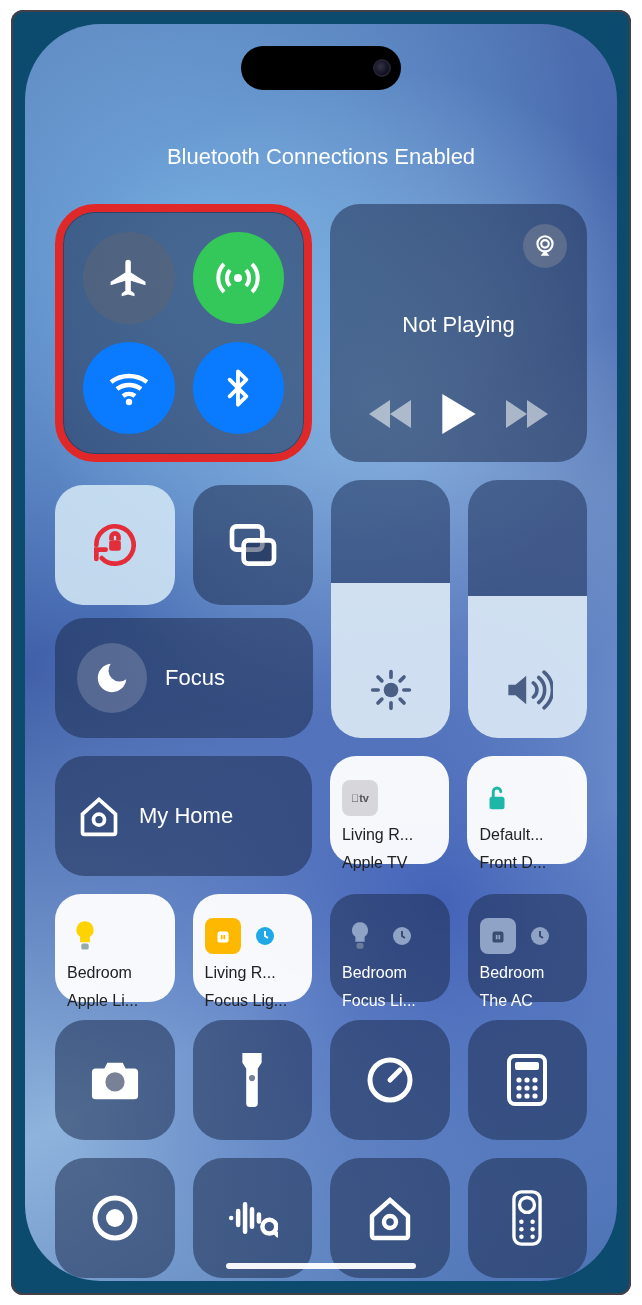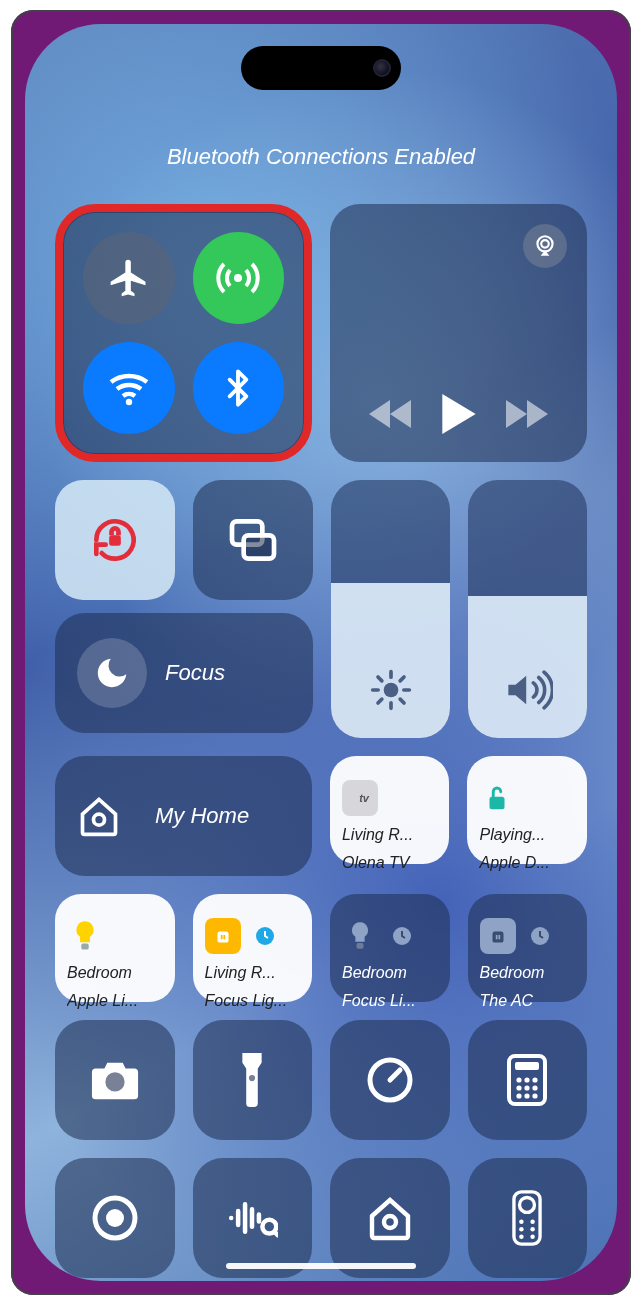--- a/index.html
+++ b/index.html
@@ -8,26 +8,25 @@
     height: 1305px;
     background: #fff;
     font-family: -apple-system, "Helvetica Neue", Arial, sans-serif;
     display: flex;
     align-items: center;
     justify-content: center;
   }
   .phone {
     width: 620px;
     height: 1285px;
-    border-radius: 22px;
-    background: #701a75;
+    border-radius: 12px;
+    background: #0c4a6e;
     padding: 14px;
     position: relative;
     box-shadow: inset 0 0 0 2px #434048;
-    font-style: italic;
   }
   .screen {
     width: 100%;
     height: 100%;
     border-radius: 76px;
     overflow: hidden;
     position: relative;
     background:
       radial-gradient(circle at 30% 20%, rgba(120,180,230,0.9), transparent 40%),
       radial-gradient(circle at 70% 70%, rgba(60,90,180,0.9), transparent 45%),
@@ -218,36 +217,37 @@
         </div>
 
         <div class="tile media-module">
           <div class="airplay-corner">
             <svg width="26" height="26" viewBox="0 0 24 24" fill="none" stroke="#fff" stroke-width="2">
                 <circle cx="12" cy="10" r="7"></circle>
                 <circle cx="12" cy="10" r="3.5"></circle>
                 <path d="M8 21l4-5 4 5z" fill="#fff" stroke="none"></path>
               </svg>
           </div>
+          <div class="media-title">Not Playing</div>
           <div class="media-controls">
             <svg width="42" height="30" viewBox="0 0 24 16" fill="rgba(255,255,255,0.55)">
                 <path d="M12 0v16L0 8zM24 0v16L12 8z"></path>
               </svg>
             <svg width="36" height="40" viewBox="0 0 20 24" fill="#fff">
                 <path d="M0 0v24l20-12z"></path>
               </svg>
             <svg width="42" height="30" viewBox="0 0 24 16" fill="rgba(255,255,255,0.55)">
                 <path d="M0 0v16l12-8zM12 0v16l12-8z"></path>
               </svg>
           </div>
         </div>
       </div>
 
       <div class="row">
-        <div style="display:flex;flex-direction:column;gap:13px;">
+        <div style="display:flex;flex-direction:column;gap:13px;justify-content:flex-end;">
           <div style="display:flex;gap:18px;">
             <div class="small-sq tile-lighter">
               <svg width="56" height="56" viewBox="0 0 24 24" fill="none" stroke="#e32d3a" stroke-width="2">
                   <path d="M4 12a8 8 0 1 1 2.3 5.6" stroke-linecap="round"></path>
                   <path d="M4 18v-4h4" stroke-linecap="round"></path>
                   <rect x="9.5" y="10" width="5" height="4.5" rx="1" fill="#e32d3a" stroke="none"></rect>
                   <path d="M10.5 10V8.5a1.5 1.5 0 0 1 3 0V10"></path>
                 </svg>
             </div>
             <div class="small-sq tile">
@@ -283,45 +283,45 @@
             </svg>
         </div>
       </div>
 
       <div class="row">
         <div class="tile home-tile">
           <svg width="44" height="44" viewBox="0 0 24 24" fill="none" stroke="#fff" stroke-width="2">
               <path d="M3 11l9-8 9 8v10a1 1 0 0 1-1 1H4a1 1 0 0 1-1-1z"></path>
               <circle cx="12" cy="14" r="3"></circle>
             </svg>
-          <span style="font-size:22px;margin-left:16px;">My Home</span>
+          <span style="font-size:22px;">My Home</span>
         </div>
         <div class="home-small tile-light">
           <div class="icon-row">
               <div class="hs-icon" style="background:#d7d7db;color:#555;">
                 <span style="font-size:11px;font-weight:600;">tv</span>
               </div>
             </div>
           <div>
             <div class="label16 ellip">Living R...</div>
-            <div class="label16 ellip">Olena TV</div>
+            <div class="label16 ellip">Apple TV</div>
           </div>
         </div>
         <div class="home-small tile-light">
           <div class="icon-row">
             <div class="hs-icon">
               <svg width="30" height="30" viewBox="0 0 24 24" fill="none" stroke="#1db7a8" stroke-width="2.3">
                   <rect x="6" y="11" width="12" height="10" rx="2" fill="#1db7a8" stroke="none"></rect>
                   <path d="M9 11V7a3 3 0 0 1 6 0" stroke-linecap="round"></path>
                 </svg>
             </div>
           </div>
           <div>
-            <div class="label16 ellip">Playing...</div>
-            <div class="label16 ellip">Apple D...</div>
+            <div class="label16 ellip">Default...</div>
+            <div class="label16 ellip">Front D...</div>
           </div>
         </div>
       </div>
 
       <div class="row">
         <div class="home-small tile-light">
           <div class="icon-row">
               <div class="hs-icon">
             <svg width="28" height="32" viewBox="0 0 20 26">
                   <path d="M10 1a7 7 0 0 0-4 12.7V18h8v-4.3A7 7 0 0 0 10 1z" fill="#ffd300"></path>

